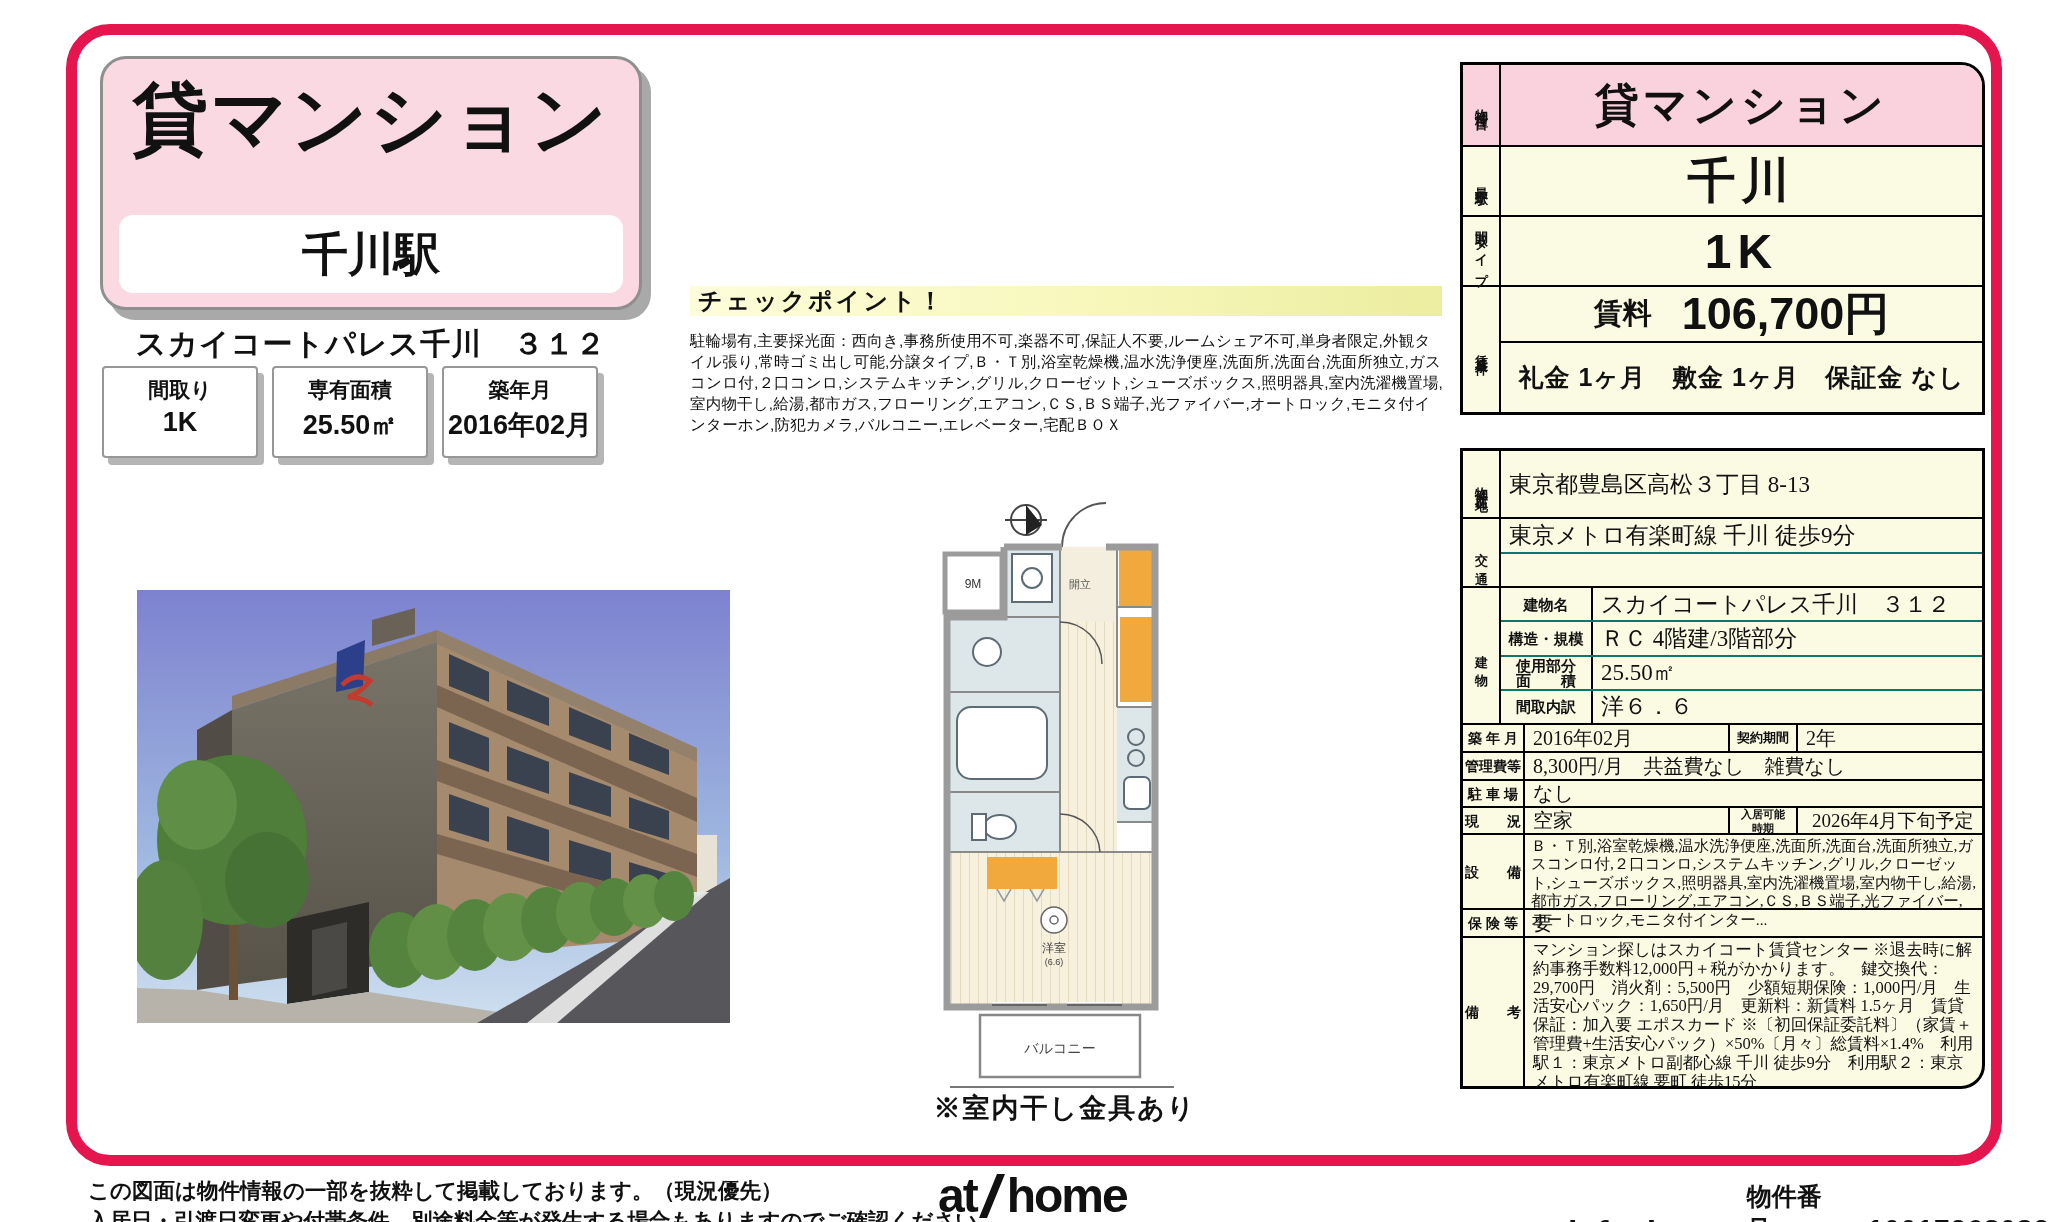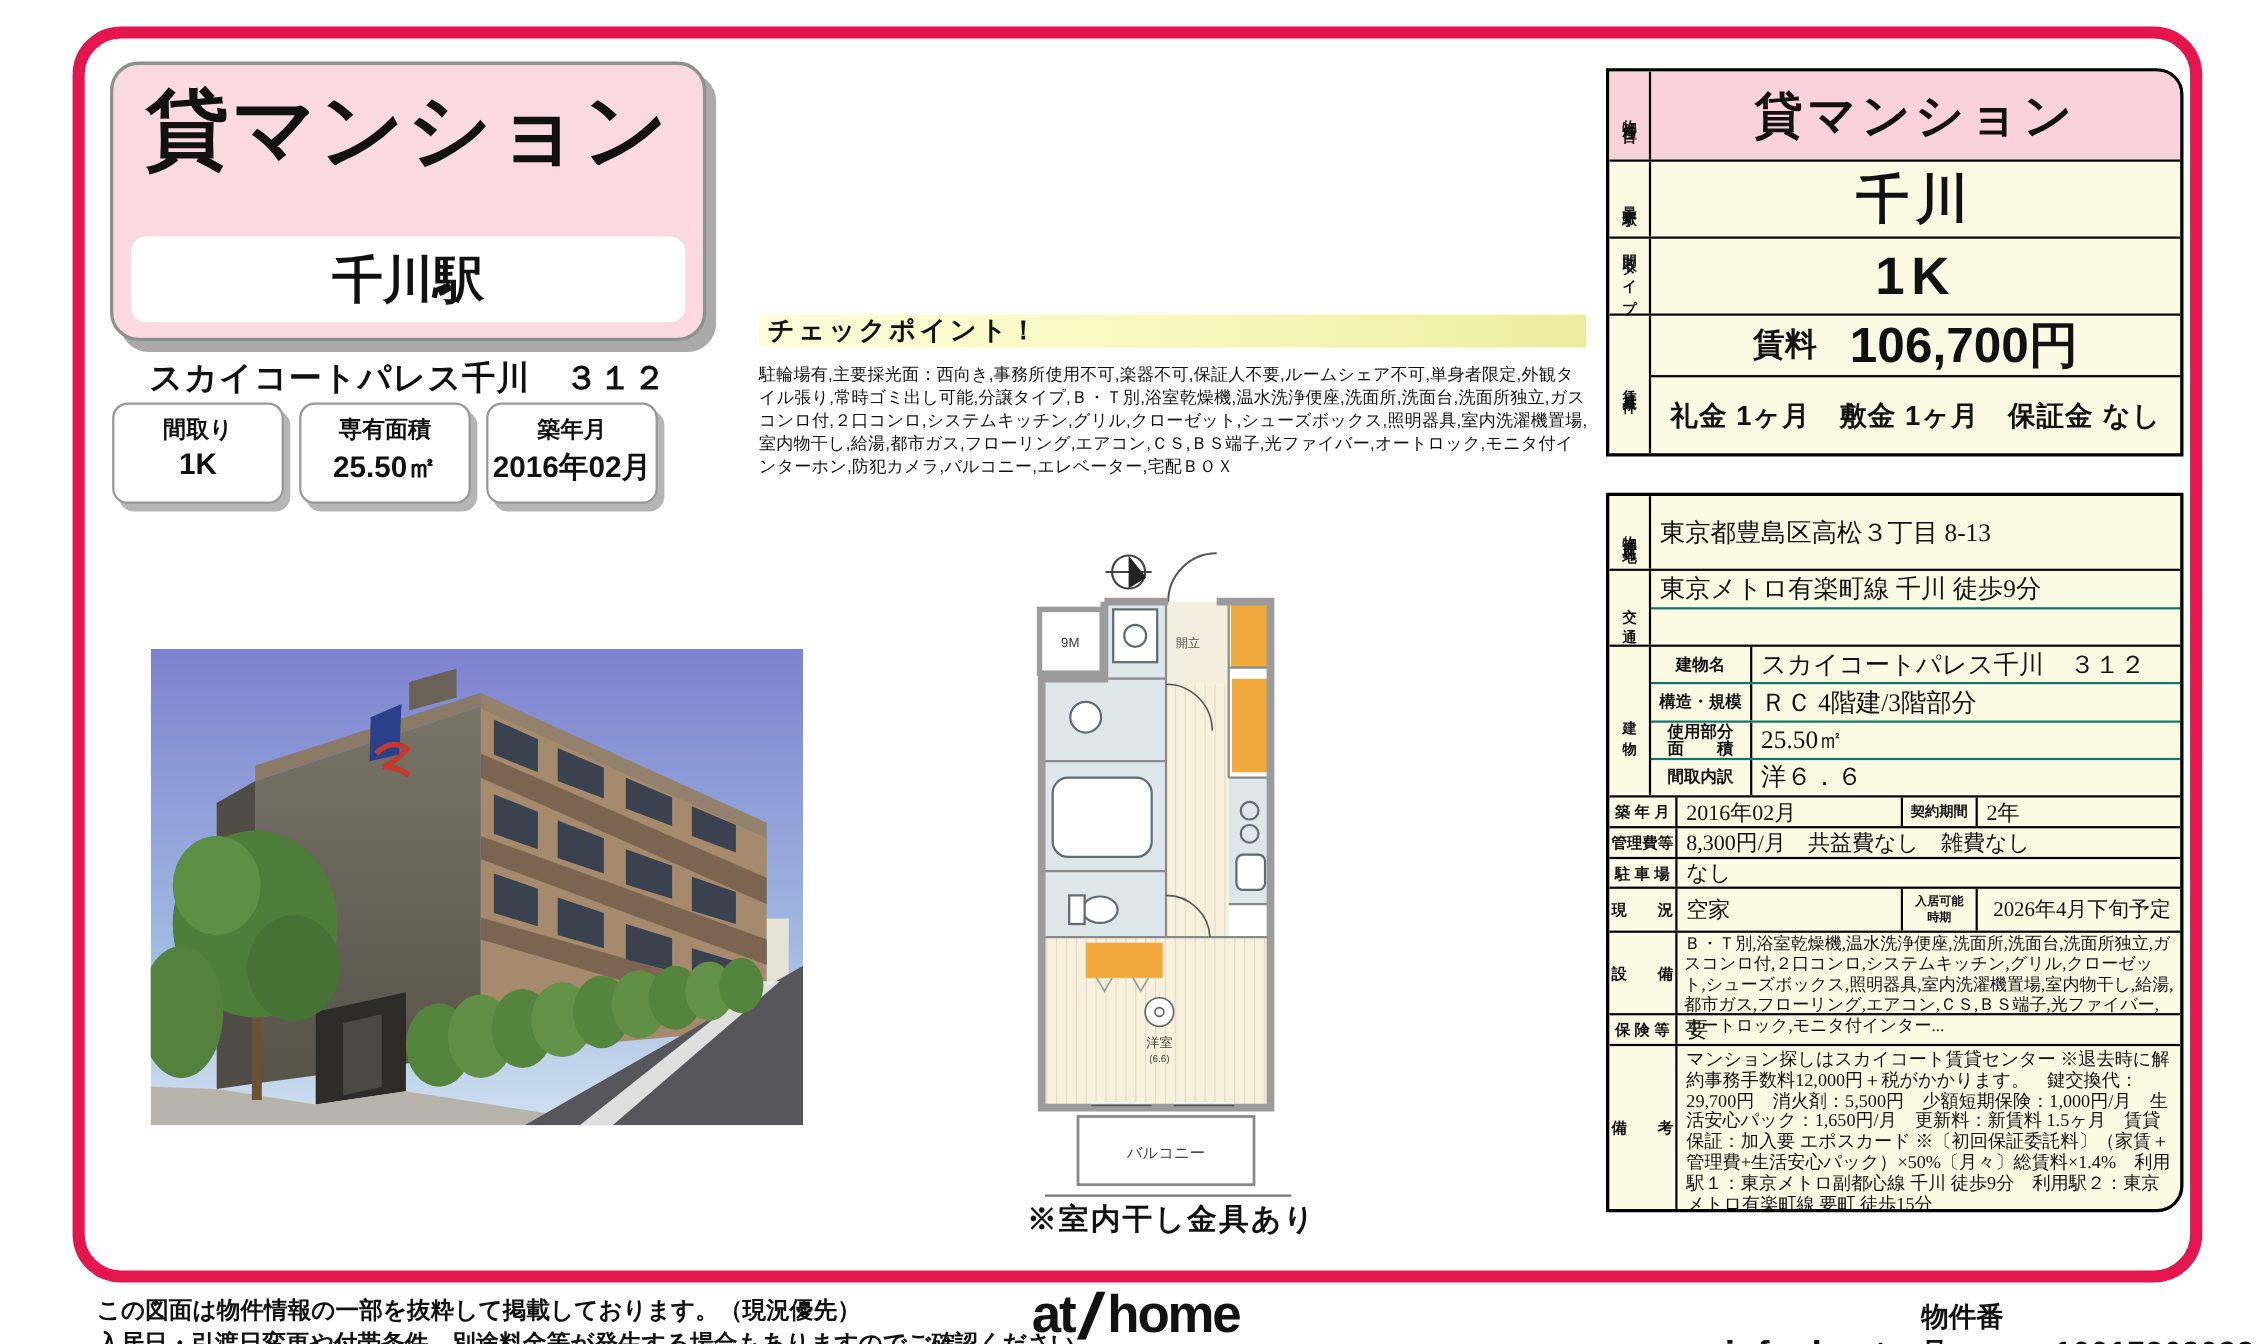--- a/index.html
+++ b/index.html
@@ -10,21 +10,21 @@
   #frame{left:66px;top:24px;width:1936px;height:1142px;border:11px solid #e5164e;border-radius:44px;box-sizing:border-box;}
 
   
   #title-box{left:100px;top:56px;width:542px;height:254px;background:#fbd9e3;border:3px solid #8f8f8f;border-radius:26px;box-sizing:border-box;box-shadow:9px 10px 0 #a9a9a9;}
   #title-cat{width:100%;text-align:center;font-size:76px;font-weight:900;letter-spacing:2px;margin-top:18px;line-height:1.1;}
   #station-box{position:absolute;left:16px;right:16px;bottom:14px;height:78px;background:#ffffff;border-radius:14px;}
   #station-box .st{width:100%;text-align:center;font-size:46px;font-weight:800;line-height:78px;}
   #building-line{left:100px;top:324px;width:542px;text-align:center;font-size:30px;font-weight:600;letter-spacing:1px;}
 
   
-  .spec-box{top:366px;width:156px;height:92px;background:#fff;border:2px solid #979797;border-radius:14px;box-sizing:border-box;box-shadow:6px 7px 0 #b5b5b5;text-align:center;padding-top:8px;}
+  .spec-box{top:366px;width:156px;height:92px;background:#fff;border:2px solid #979797;border-radius:4px;box-sizing:border-box;box-shadow:6px 7px 0 #b5b5b5;text-align:center;padding-top:8px;}
   .spec-label{font-size:21px;font-weight:600;}
   .spec-value{font-size:27px;font-weight:800;margin-top:3px;}
 
   
   #cp-head{left:690px;top:286px;width:752px;height:30px;background:linear-gradient(90deg,#fdfdda 0%,#f7f7bb 55%,#eceda0 100%);}
   #cp-head .h{font-size:24px;font-weight:800;letter-spacing:3px;line-height:30px;padding-left:8px;border-radius:11px;}
   #cp-body{left:690px;top:330px;width:754px;font-size:15.5px;line-height:21px;font-weight:500;letter-spacing:0.2px;}
 
   
   #photo{left:137px;top:590px;width:593px;height:433px;}
@@ -318,21 +318,21 @@
       <div class="val serif" style="font-size:20px;">2年</div>
     </div>
     <div class="trow" style="height:28px;">
       <div class="hl">管理費等</div>
       <div class="val serif" style="font-size:20px;">8,300円/月　共益費なし　雑費なし</div>
     </div>
     <div class="trow" style="height:27px;">
       <div class="hl">駐 車 場</div>
       <div class="val serif" style="font-size:20px;">なし</div>
     </div>
-    <div class="trow" style="height:40px;">
+    <div class="trow" style="height:27px;">
       <div class="hl">現　　況</div>
       <div class="val serif" style="flex:0 0 203px;font-size:20px;">空家</div>
       <div class="subl" style="font-size:11px;">入居可能
 時期</div>
       <div class="val serif" style="font-size:19px;padding-left:14px;">2026年4月下旬予定</div>
     </div>
     <div class="trow" style="height:75px;">
       <div class="hl">設　　備</div>
       <div class="serif" style="flex:1;font-size:15.5px;line-height:18.4px;padding:2px 5px 0 6px;box-sizing:border-box;">Ｂ・Ｔ別,浴室乾燥機,温水洗浄便座,洗面所,洗面台,洗面所独立,ガスコンロ付,２口コンロ,システムキッチン,グリル,クローゼット,シューズボックス,照明器具,室内洗濯機置場,室内物干し,給湯,都市ガス,フローリング,エアコン,ＣＳ,ＢＳ端子,光ファイバー,オートロック,モニタ付インター...</div>
     </div>

